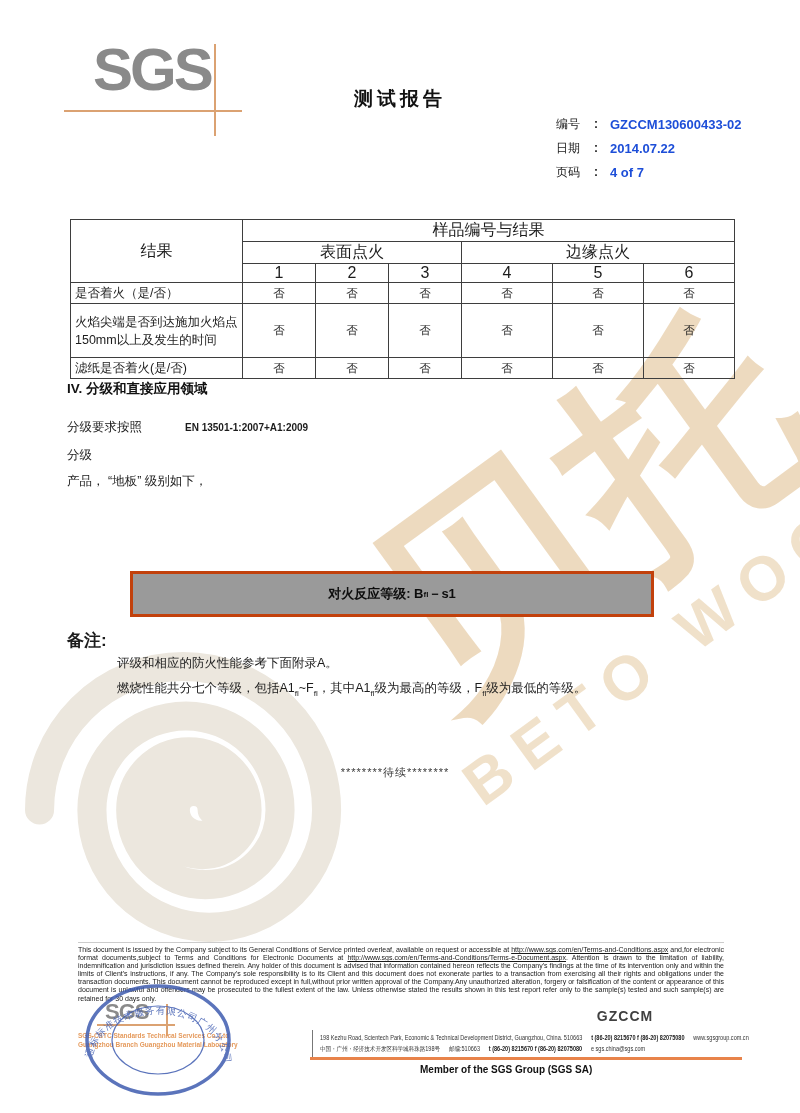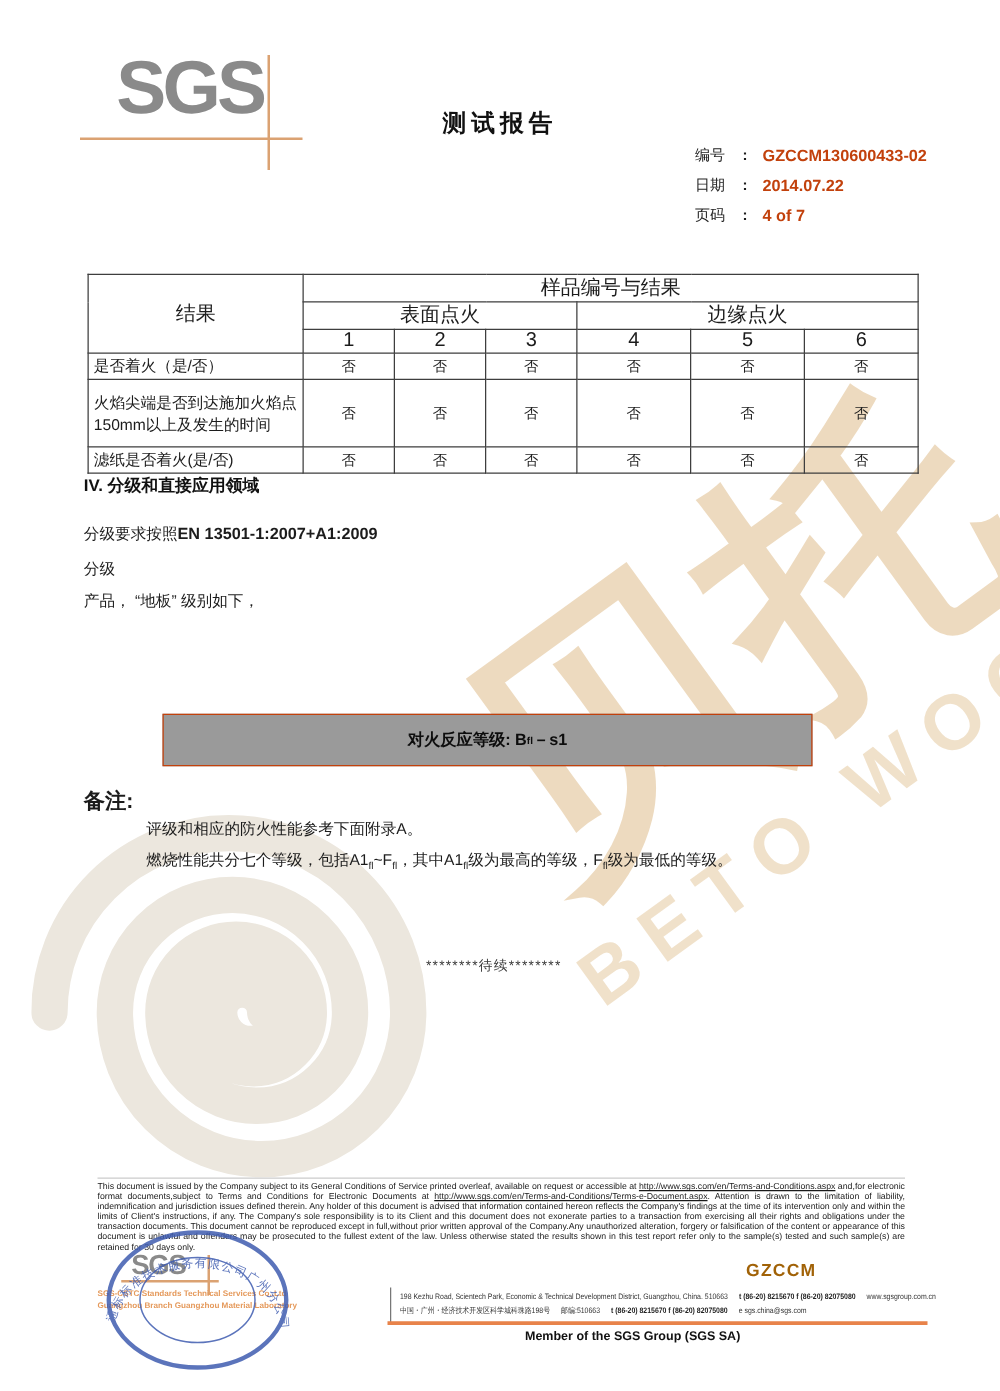--- a/index.html
+++ b/index.html
@@ -23,60 +23,60 @@
   .xline{background:#dba272;}
   .logo-top-h{left:64px;top:110px;width:178px;height:2px;}
   .logo-top-v{left:214px;top:44px;width:2px;height:92px;}
   .page-title{left:0;top:86px;width:800px;text-align:center;font-size:19px;
               font-weight:bold;letter-spacing:4px;color:#111;}
   
   .hdr{left:556px;top:112px;font-size:12px;}
   .hdr-row{display:flex;height:24px;align-items:center;}
   .hdr-label{width:38px;color:#222;}
   .hdr-colon{width:16px;font-weight:bold;}
-  .hdr-value{font-weight:bold;font-size:13px;color:#c2410c;white-space:nowrap;}
+  .hdr-value{font-weight:bold;font-size:13px;color:#1d4ed8;white-space:nowrap;}
   
   .results-table{left:70px;top:219px;}
   table{border-collapse:collapse;table-layout:fixed;}
   .results-table td{border:1px solid #3e3e3e;text-align:center;font-size:16px;
                     padding:0 2px;color:#1c1c1c;overflow:hidden;}
   .results-table .lbl{text-align:left;padding:1px 4px;line-height:1.45;font-size:12.5px;}
   .results-table .val{font-size:11.5px;}
   .rh1{height:18px;} .rh2{height:17px;} .rh3{height:18px;}
   .rh4{height:19px;} .rh5{height:54px;} .rh6{height:19px;}
   
   .sec4-heading{left:67px;top:380px;font-size:13.5px;font-weight:bold;color:#111;}
   .sec4-line1{left:67px;top:419px;font-size:12.5px;}
-  .sec4-line1 b{font-size:13px;}
+  .sec4-line1 b{font-size:10px;margin-left:43px;}
   .sec4-line2{left:67px;top:447px;font-size:12.5px;}
   .sec4-line3{left:67px;top:473px;font-size:12.5px;}
   
   .cls-table{left:130px;top:486px;background:#fff;}
   .cls-table td{border:1.5px solid #3e3e3e;text-align:center;font-size:12.5px;}
   .cls-h{height:29px;font-weight:bold;}
   .cls-d{height:37px;}
   .cls-b{font-weight:bold;font-size:13px;}
   sub{font-size:8px;}
   
   .rating-box{left:130px;top:571px;width:518px;height:40px;background:#9a9a9a;
-              border:1px solid #c2410c;display:flex;align-items:center;justify-content:center;
+              border:3px solid #c2410c;display:flex;align-items:center;justify-content:center;
               font-size:13px;font-weight:bold;color:#0d0d0d;}
   
   .notes-label{left:67px;top:629px;font-size:17px;font-weight:bold;}
   .note1{left:117px;top:655px;font-size:12.5px;}
   .note2{left:117px;top:680px;font-size:12.5px;}
   .continued{left:0;top:721px;width:790px;text-align:center;font-size:11px;color:#3a3a3a;
              letter-spacing:1px;margin-top:44px;}
   
   .legal{left:78px;top:942px;width:646px;font-size:7px;line-height:8.1px;
          text-align:justify;color:#1a1a1a;border-top:1px solid #cccccc;padding-top:3px;}
   .legal .lnk{text-decoration:underline;}
   
   .gzccm{left:560px;top:1008px;width:130px;text-align:center;font-size:14px;
-         font-weight:bold;color:#a16207;letter-spacing:1px;}
+         font-weight:bold;color:#404040;letter-spacing:1px;}
   .logo-foot{left:105px;top:1001px;font-size:22px;font-weight:bold;color:#8a8a8a;
              letter-spacing:-1px;line-height:1;}
   .logo-foot-h{left:97px;top:1024px;width:78px;height:2px;}
   .logo-foot-v{left:166px;top:1004px;width:2px;height:32px;}
   .company{left:78px;top:1031px;width:228px;font-size:6.5px;line-height:9px;
            color:#e59a5c;font-weight:bold;}
   .foot-divider{left:312px;top:1030px;width:1px;height:28px;background:#777;}
   .address{left:320px;top:1032px;width:480px;font-size:6.3px;line-height:11px;color:#333;
            transform:scaleX(0.88);transform-origin:left top;white-space:nowrap;}
   .address .ph{font-weight:bold;color:#222;}

